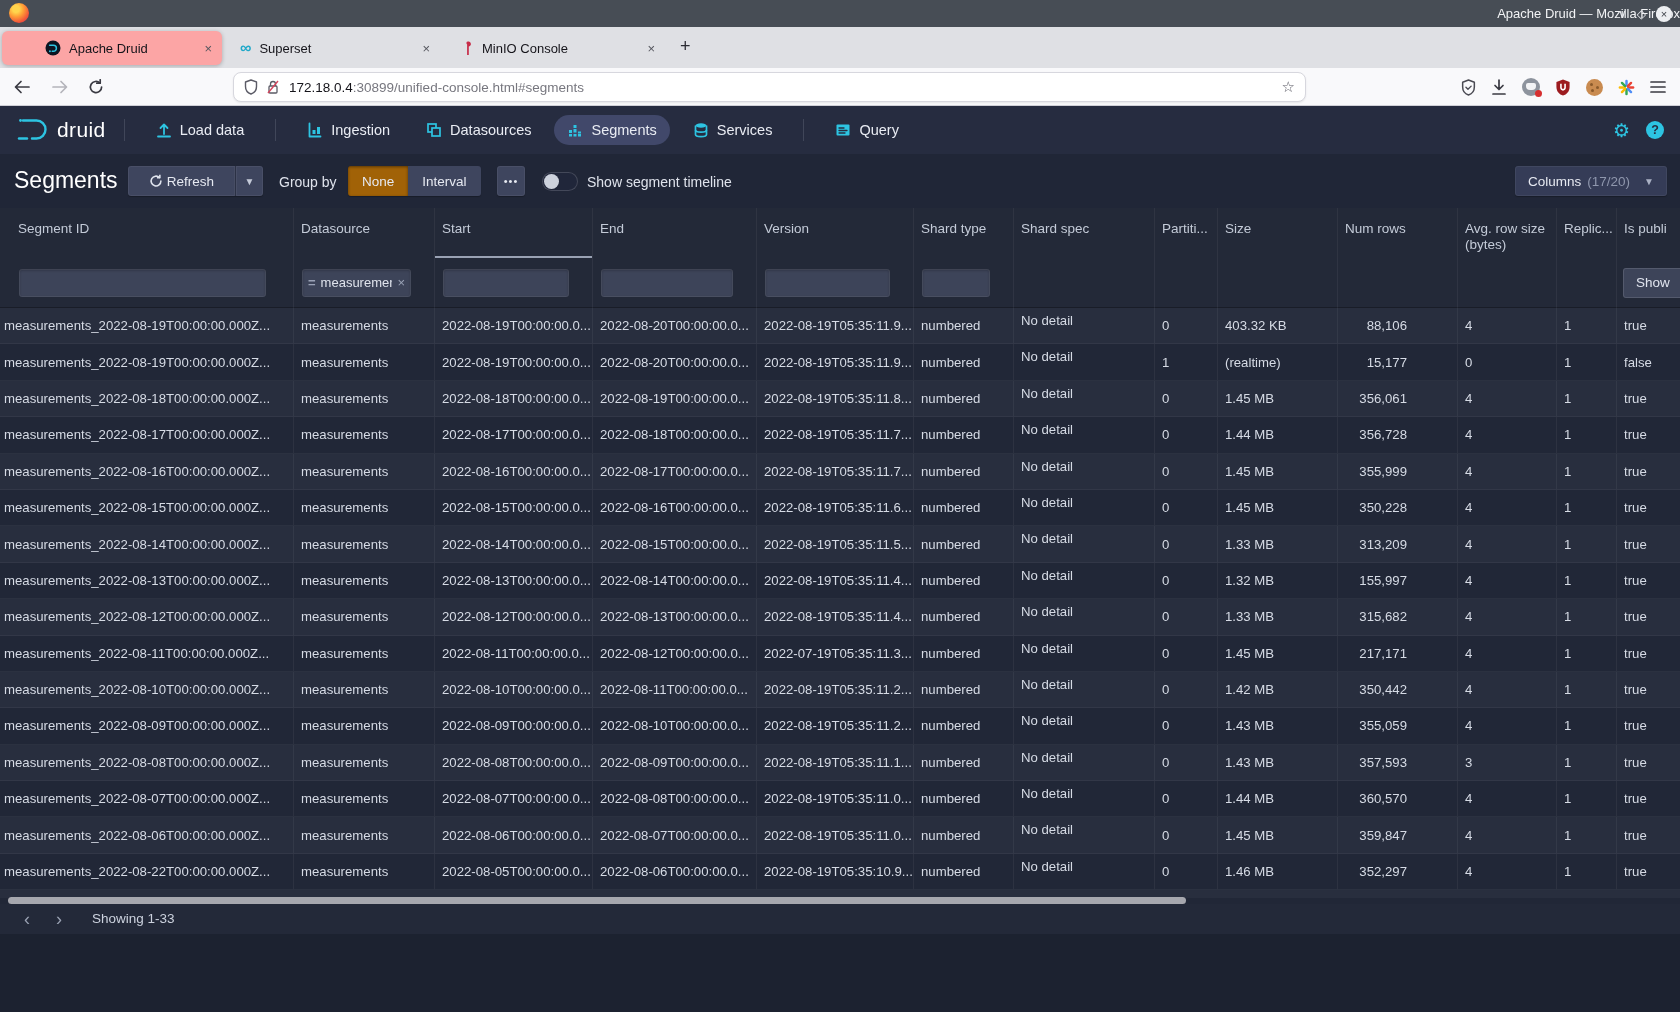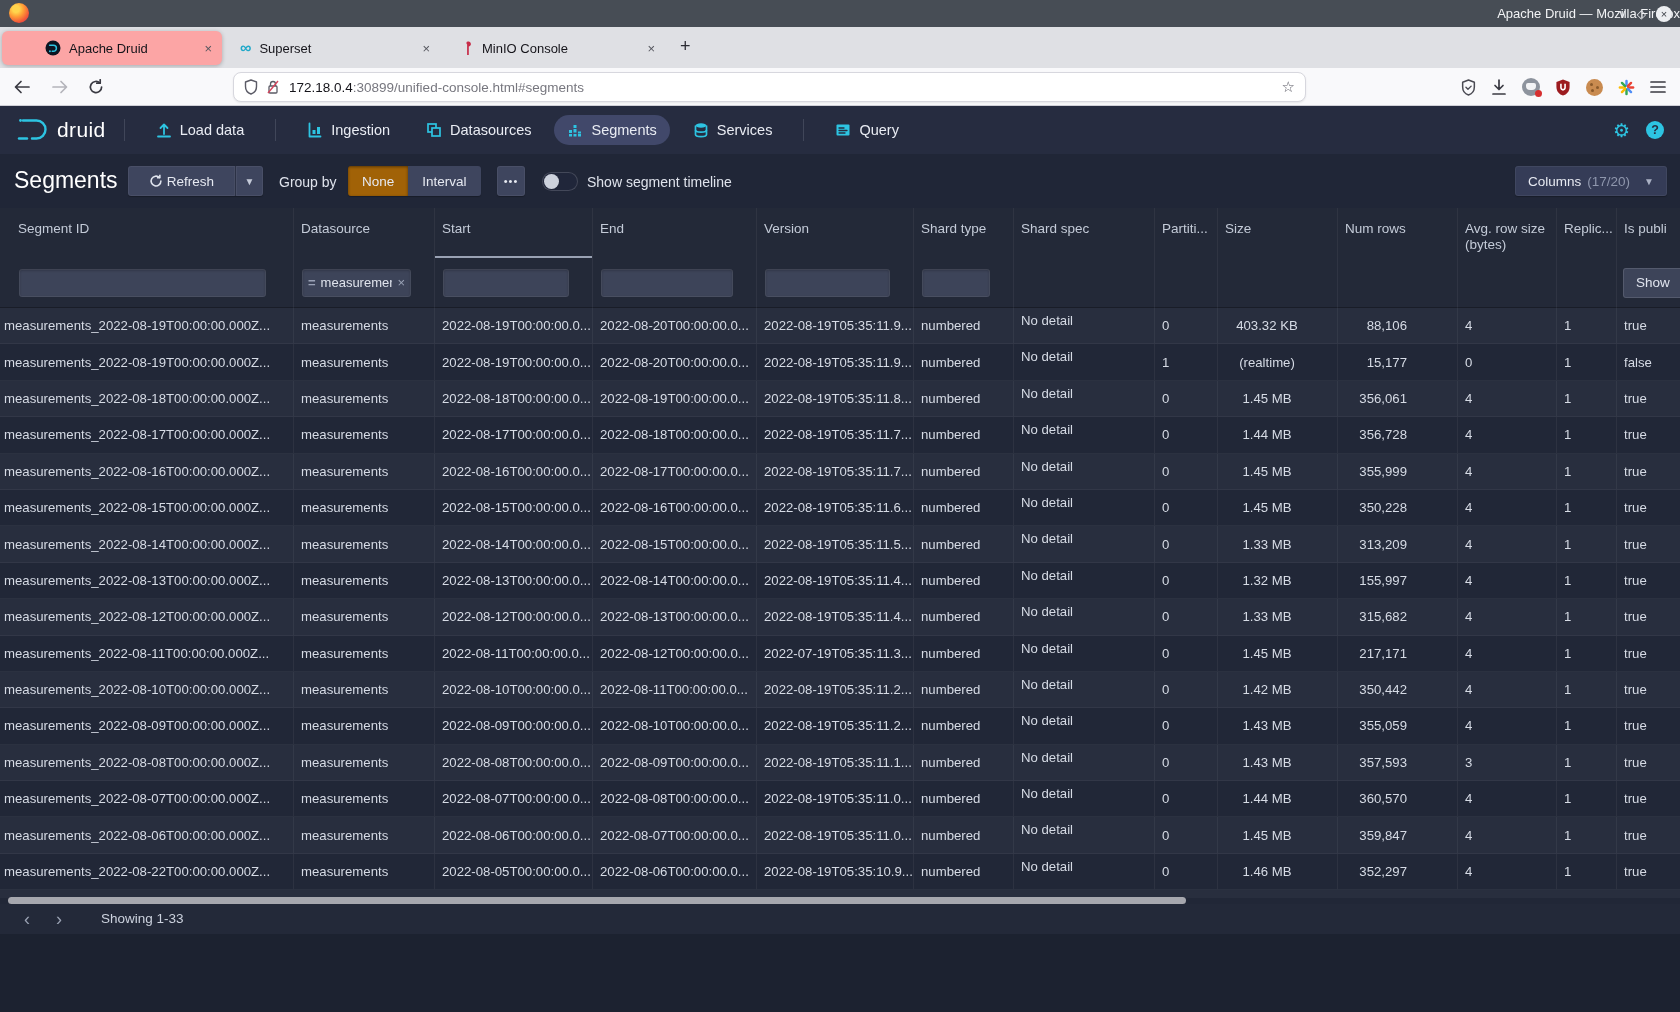--- a/index.html
+++ b/index.html
@@ -100,31 +100,31 @@
   .chip-x{color:#9aa2b6;font-size:13px;}
   .chip-text{white-space:nowrap;overflow:hidden;max-width:76px;}
   .show-btn{height:30px;margin-left:5px;width:92px;background:#3d4459;border-radius:3px;color:#e0e4ee;
             font-size:13.5px;display:flex;align-items:center;padding-left:13px;box-sizing:border-box;
             box-shadow:inset 0 0 0 1px rgba(255,255,255,.12);}
   tbody td{height:36.4px;color:#d6dbe5;font-size:13.2px;padding:0 4px 0 7px;box-sizing:border-box;
            white-space:nowrap;overflow:hidden;vertical-align:middle;
            border-right:1px solid rgba(255,255,255,.05);border-bottom:1px solid rgba(255,255,255,.045);}
   tbody td.first{padding-left:4px;}
   tbody tr:nth-child(odd) td{background:rgba(255,255,255,.035);}
-  td.num{text-align:center;padding-right:28px;}
+  td.num{text-align:left;padding-right:28px;}
   td.rows{text-align:right;padding-right:50px;}
   td.top{vertical-align:top;padding-top:5px;}
   .partialrow{left:0;top:890px;width:1680px;height:8px;background:rgba(255,255,255,.035);}
   .hthumb{left:8px;top:897px;width:1178px;height:7px;border-radius:4px;background:#a6a7ae;}
 
   
   .pager{left:0;top:904px;width:1680px;height:30px;background:#232939;}
   .pg-btn{position:absolute;top:2px;width:26px;height:26px;color:#99a1b2;font-size:18px;display:flex;
           align-items:center;justify-content:center;}
-  .pg-text{position:absolute;left:92px;top:7px;color:#ccd2de;font-size:13.5px;margin-left:9px;}
+  .pg-text{position:absolute;left:92px;top:7px;color:#ccd2de;font-size:13.5px;}
   .bottomfill{left:0;top:934px;width:1680px;height:78px;background:#1c2230;}
 </style>
 </head>
 <body>
 
 <div class="abs titlebar">
   <span class="ff-logo"></span>
   <span class="win-title">Apache Druid — Mozilla Firefox</span>
   <span class="win-controls">
     <span class="wc-glyph">∨</span>

